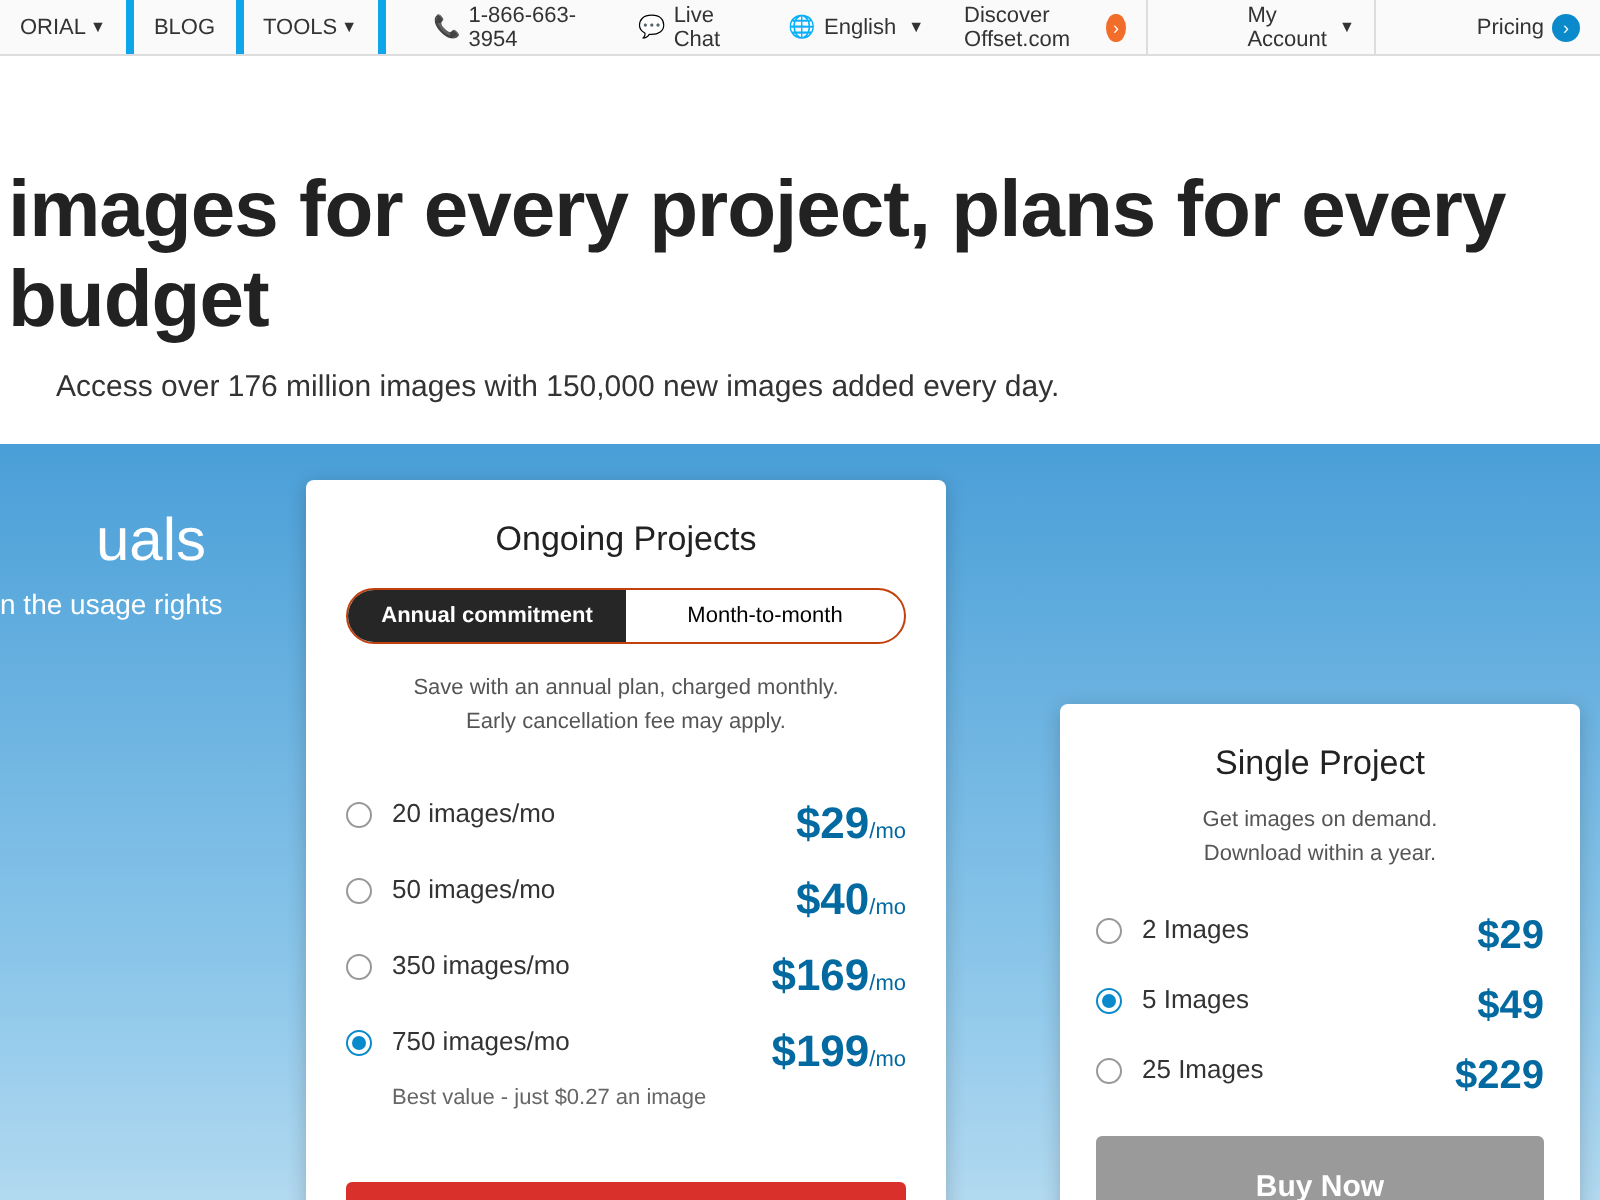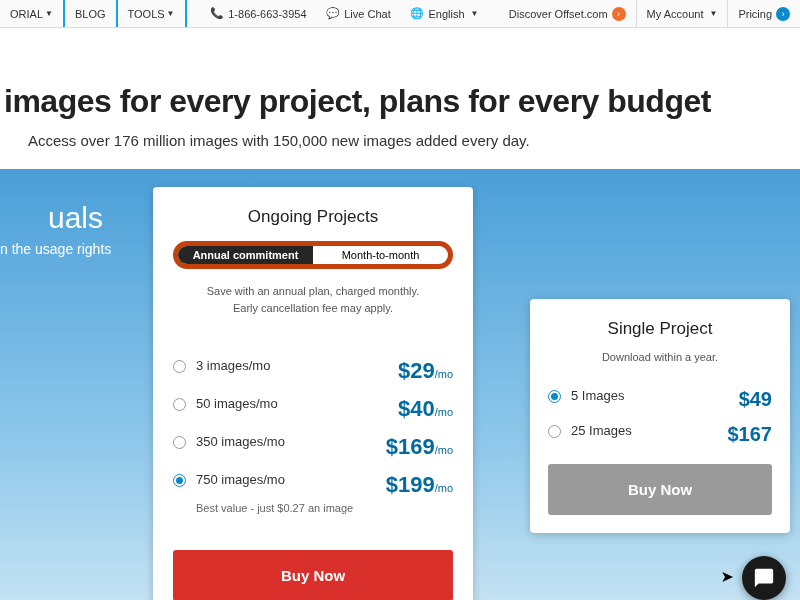--- a/index.html
+++ b/index.html
@@ -1,46 +1,46 @@
 <!DOCTYPE html>
 <html><head>
 <meta charset="utf-8">
 <style>
 * { box-sizing: border-box; margin: 0; padding: 0; }
 body { font-family: Arial, Helvetica, sans-serif; background: #fff; width: 800px; height: 600px; overflow: hidden; position: relative; }
 
 .topbar { display: flex; align-items: center; border-bottom: 1px solid #ddd; background: #fafafa; height: 28px; font-size: 11px; color: #333; }
-.topbar .nav-item { padding: 0 10px; border-right: 2px solid #0ea5e9; height: 100%; display: flex; align-items: center; cursor: pointer; }
+.topbar .nav-item { padding: 0 10px; border-right: 4px solid #0ea5e9; height: 100%; display: flex; align-items: center; cursor: pointer; }
 .topbar .sep { flex: 0 0 14px; }
-.topbar .right { margin-left: auto; display: flex; align-items: center; height: 100%; }
+.topbar .right { margin-left: auto; display: flex; align-items: center; height: 100%; gap: 40px; }
 .topbar .link { padding: 0 10px; display: flex; align-items: center; gap: 4px; cursor: pointer; height: 100%; border-right: 1px solid #ddd; }
 .topbar .link.nob { border-right: none; }
 .caret { font-size: 8px; margin-left: 2px; }
 .phone-icon, .chat-icon, .globe-icon { font-size: 11px; }
 .circle-arrow { display:inline-flex; width:14px; height:14px; background:#f26c2a; border-radius:50%; color:#fff; align-items:center; justify-content:center; font-size:9px; }
 .circle-arrow.blue { background:#0a8acb; }
 
 .hero-text { padding: 55px 0 20px 4px; }
-.hero-text h1 { font-size: 32px; font-weight: 700; color: #222; letter-spacing: -0.5px; }
+.hero-text h1 { font-size: 40px; font-weight: 700; color: #222; letter-spacing: -0.5px; }
 .hero-text p { margin-top: 12px; margin-left: 24px; font-size: 15px; color: #333; }
 
 .sky { position: relative; background: linear-gradient(#4a9fd8, #8dc7ea 60%, #c8e4f4); height: 445px; }
 
 .left-blurb { position:absolute; left:0; top:32px; color:#fff; }
 .left-blurb .t1 { font-size:30px; font-weight:300;padding-left:48px; }
 .left-blurb .t2 { font-size:14px; margin-top:6px; }
 
 .card { position:absolute; background:#fff; border-radius:4px; box-shadow:0 2px 10px rgba(0,0,0,0.2); }
 
 .card.ongoing { left:153px; top:18px; width:320px; padding:20px 20px 18px; }
 .card h3 { text-align:center; font-size:17px; font-weight:400; color:#222; margin-bottom:14px; }
-.toggle { display:flex; border:5px solid #c2410c; border-radius:20px; overflow:hidden; height:28px; margin-bottom:14px; }
+.toggle { display:flex; border:1px solid #c2410c; border-radius:20px; overflow:hidden; height:28px; margin-bottom:14px; }
 .toggle .opt { flex:1; display:flex; align-items:center; justify-content:center; font-size:11px; cursor:pointer; }
 .toggle .opt.active { background:#262626; color:#fff; font-weight:700; }
-.fine { text-align:center; font-size:11px; color:#555; line-height:1.5; margin-bottom:36px; }
+.fine { text-align:center; font-size:11px; color:#555; line-height:1.5; margin-bottom:24px; }
 .plan-row { display:flex; align-items:flex-start; padding:6px 0; }
 .radio { width:13px; height:13px; border:1px solid #999; border-radius:50%; margin-right:10px; margin-top:2px; cursor:pointer; flex-shrink:0; }
 .radio.sel { border-color:#0a8acb; position:relative; }
 .radio.sel::after { content:""; position:absolute; width:7px; height:7px; background:#0a8acb; border-radius:50%; top:2px; left:2px; }
 .plan-label { font-size:13px; color:#333; }
 .plan-price { margin-left:auto; font-size:22px; font-weight:700; color:#0369a1; }
 .plan-price .per { font-size:11px; font-weight:400; }
 .best { font-size:11px; color:#666; margin-left:23px; margin-top:-2px; margin-bottom:24px; }
 .buy { width:100%; height:51px; border:none; border-radius:3px; color:#fff; font-size:15px; font-weight:700; cursor:pointer; margin-top:12px; }
 .buy.red { background:#d9302c; }
@@ -115,21 +115,21 @@
     <div class="toggle">
       <div class="opt active">Annual commitment</div>
       <div class="opt">Month-to-month</div>
     </div>
     <div class="fine">
       <div>Save with an annual plan, charged monthly.</div>
       <div>Early cancellation fee may apply.</div>
     </div>
     <div class="plan-row">
       <div class="radio"></div>
-      <div class="plan-label">3 images/mo</div>
+      <div class="plan-label">20 images/mo</div>
       <div class="plan-price"><span>$29</span><span class="per">/mo</span></div>
     </div>
     <div class="plan-row">
       <div class="radio"></div>
       <div class="plan-label">50 images/mo</div>
       <div class="plan-price"><span>$40</span><span class="per">/mo</span></div>
     </div>
     <div class="plan-row">
       <div class="radio"></div>
       <div class="plan-label">350 images/mo</div>
@@ -140,31 +140,37 @@
       <div class="plan-label">750 images/mo</div>
       <div class="plan-price"><span>$199</span><span class="per">/mo</span></div>
     </div>
     <div class="best">Best value - just $0.27 an image</div>
     <button class="buy red">Buy Now</button>
   </div>
 
   <div class="card single">
     <h3>Single Project</h3>
     <div class="fine">
+      <div>Get images on demand.</div>
       <div>Download within a year.</div>
+    </div>
+    <div class="plan-row">
+      <div class="radio"></div>
+      <div class="plan-label">2 Images</div>
+      <div class="plan-price">$29</div>
     </div>
     <div class="plan-row">
       <div class="radio sel"></div>
       <div class="plan-label">5 Images</div>
       <div class="plan-price">$49</div>
     </div>
     <div class="plan-row">
       <div class="radio"></div>
       <div class="plan-label">25 Images</div>
-      <div class="plan-price">$167</div>
+      <div class="plan-price">$229</div>
     </div>
     <button class="buy gray">Buy Now</button>
   </div>
 
   <div class="cursor-ptr">➤</div>
   <div class="chat-bubble">
     <svg width="22" height="22" viewBox="0 0 24 24">
         <path d="M20 2H4c-1.1 0-2 .9-2 2v18l4-4h14c1.1 0 2-.9 2-2V4c0-1.1-.9-2-2-2z"></path>
       </svg>
   </div>

